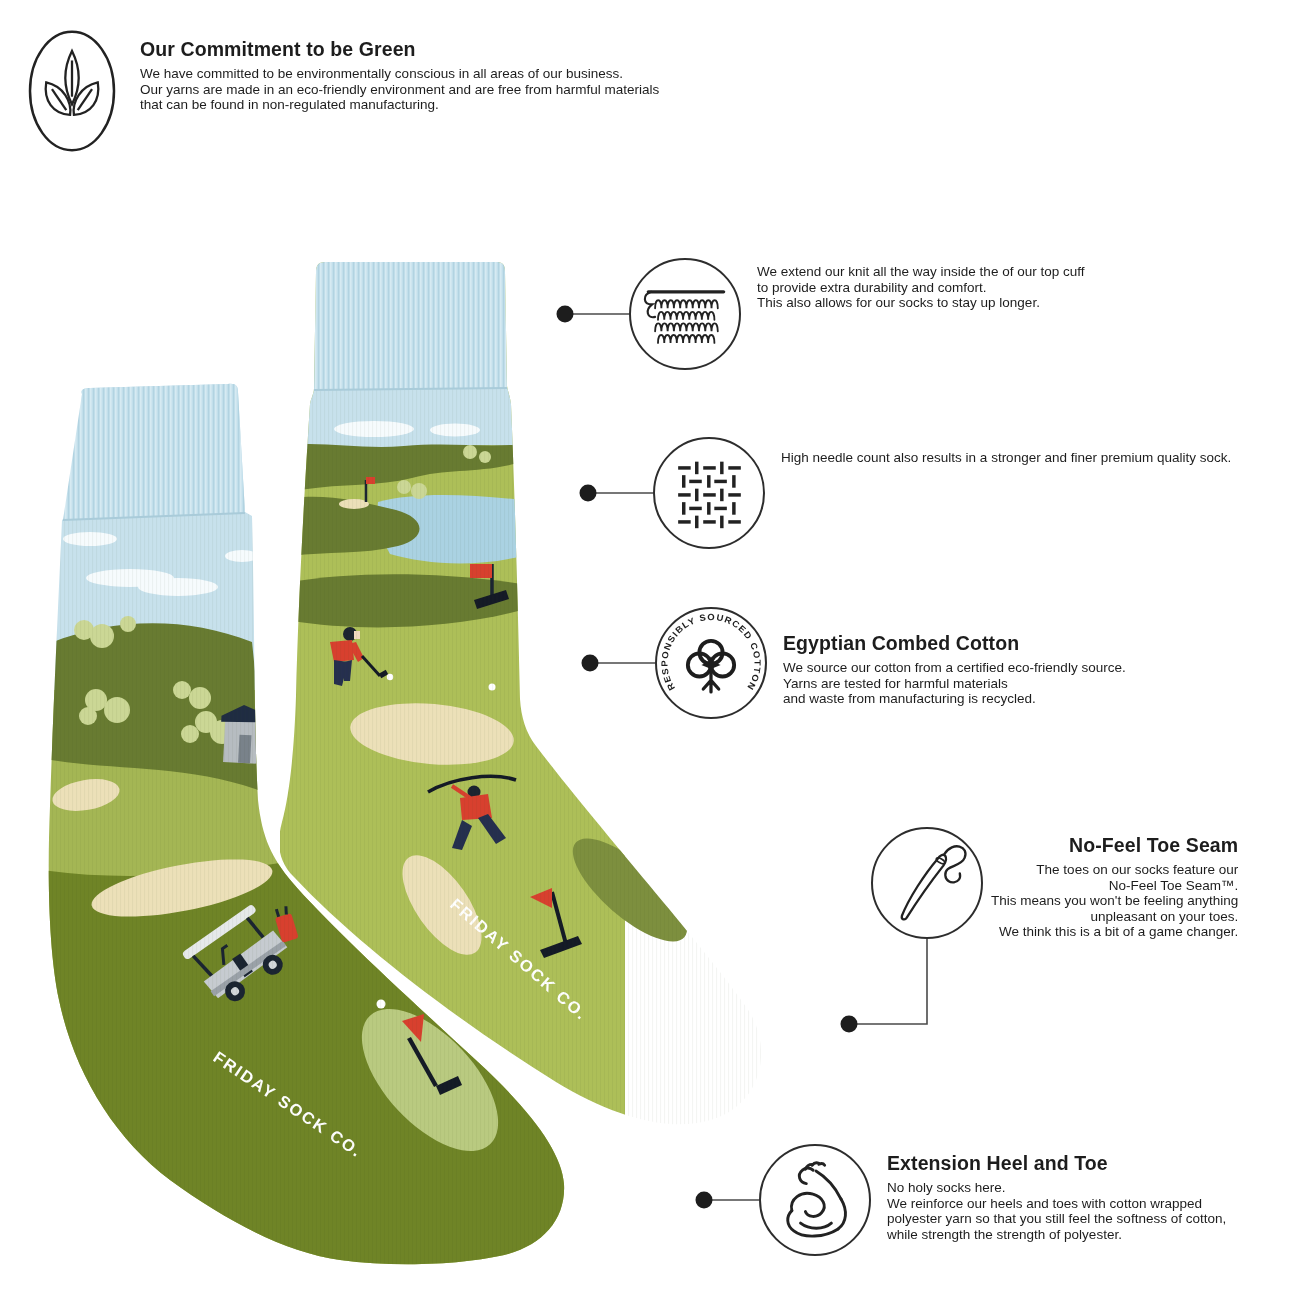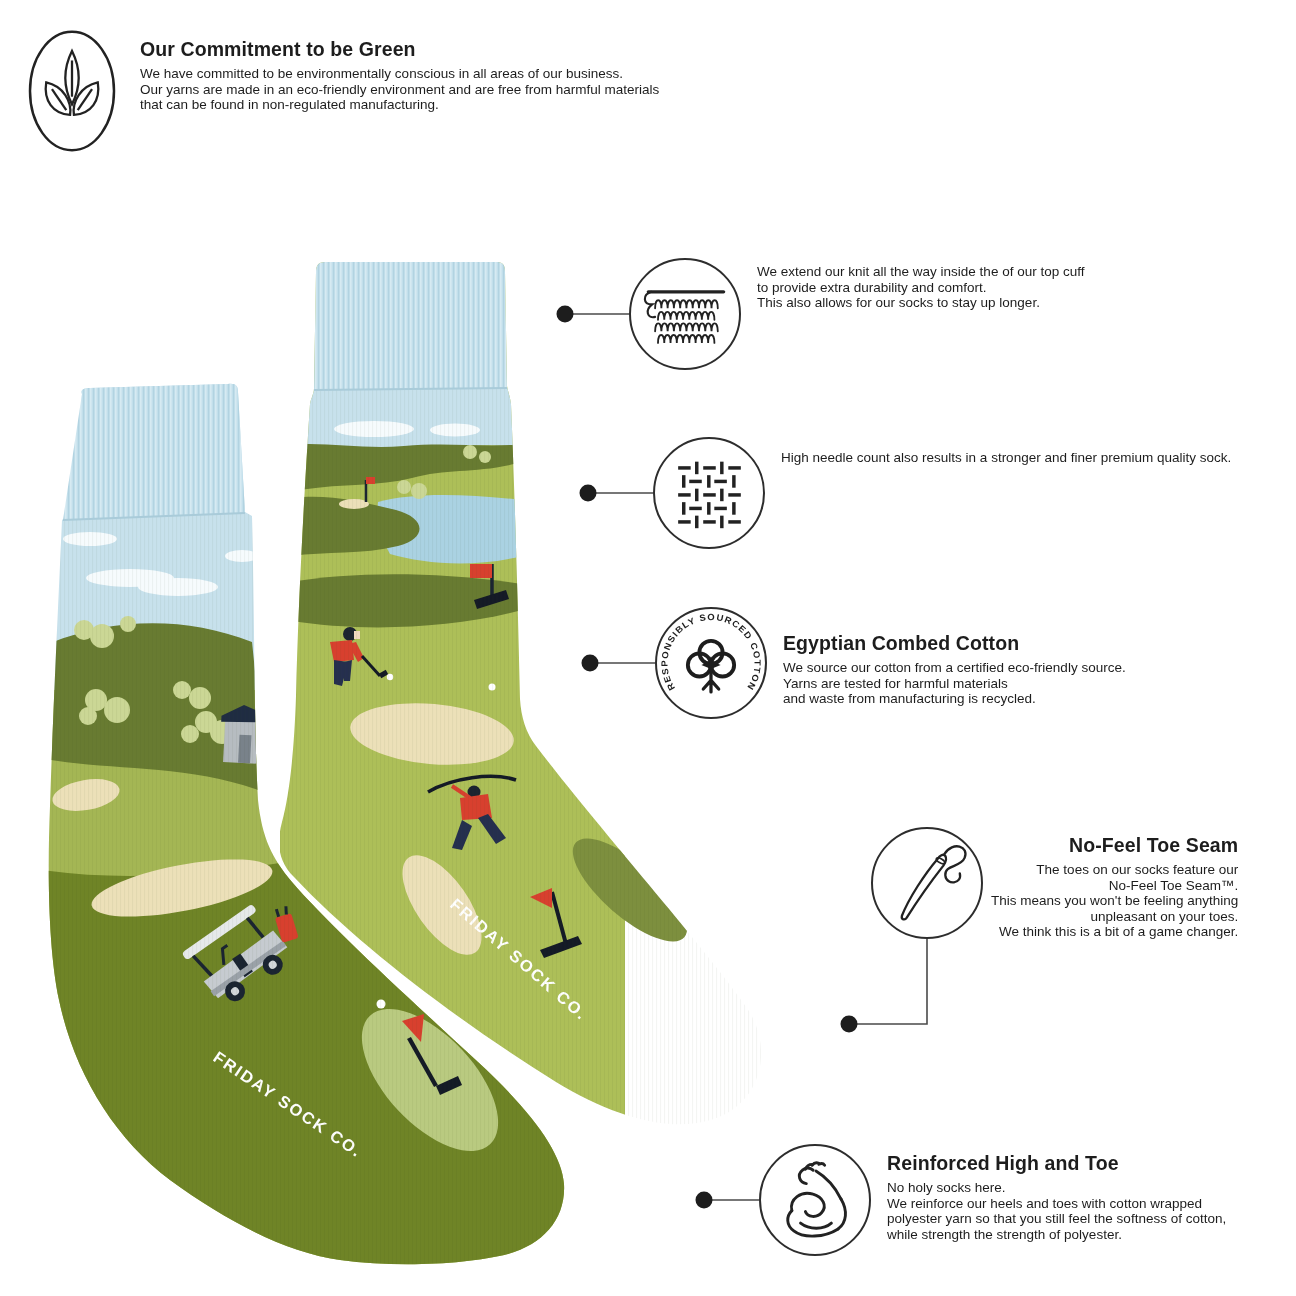--- a/index.html
+++ b/index.html
@@ -327,20 +327,20 @@
         <path d="M39,21 q2,-5 7,-5 M46,17 q3,-4 7,-2 M53,16 q4,-2 6,1"></path>
         <path d="M50,23 c10,6 20,17 26,29"></path>
         <path d="M76,52 c7,12 6,24 -3,31"></path>
         <path d="M73,83 c-14,9 -36,10 -46,2 c-8,-6 -8,-15 -2,-21"></path>
         <path d="M25,64 c-3,-12 10,-21 22,-17 c10,3 15,12 9,19 c-5,6 -15,5 -17,-1"></path>
         <path d="M34,77 c9,7 24,7 32,0"></path>
       </g>
     </svg>
   </div>
   <div class="callout-text" id="ct-heel">
-    <div class="section-title">Reinforced High and Toe</div>
+    <div class="section-title">Extension Heel and Toe</div>
     <div class="body-line">No holy socks here.</div>
     <div class="body-line">We reinforce our heels and toes with cotton wrapped</div>
     <div class="body-line">polyester yarn so that you still feel the softness of cotton,</div>
     <div class="body-line">while strength the strength of polyester.</div>
   </div>
 
 </div>
 
 </body></html>

